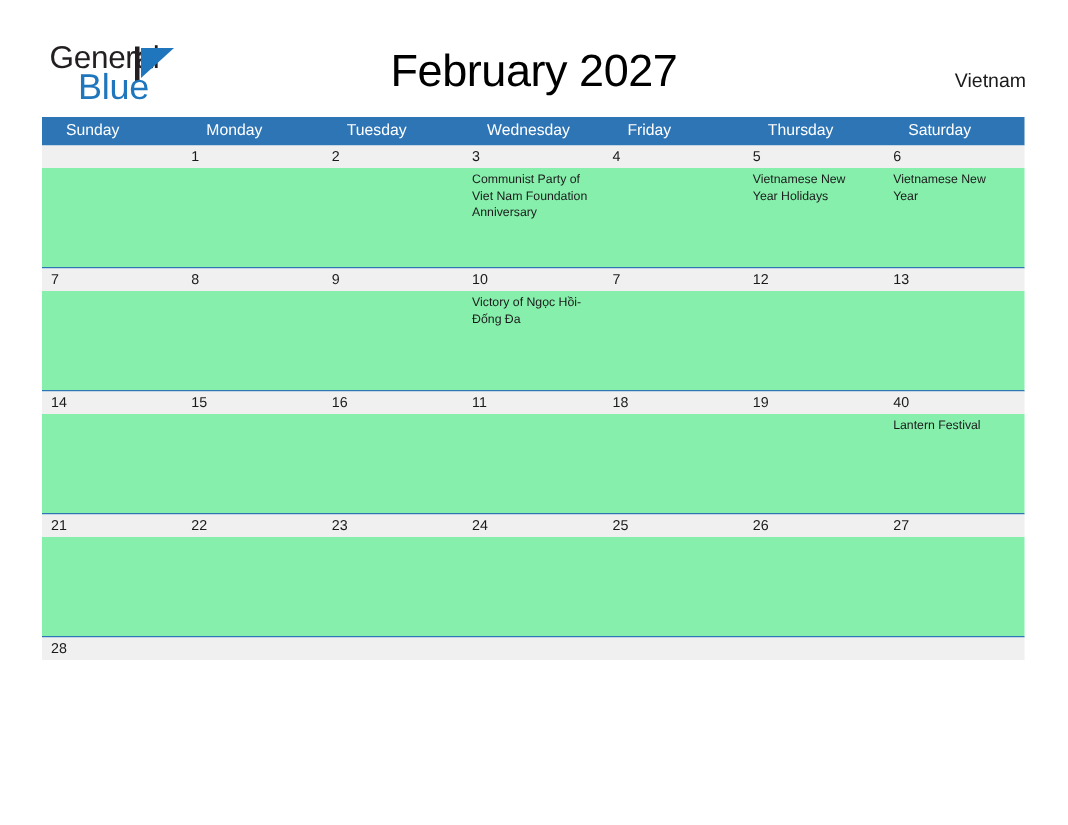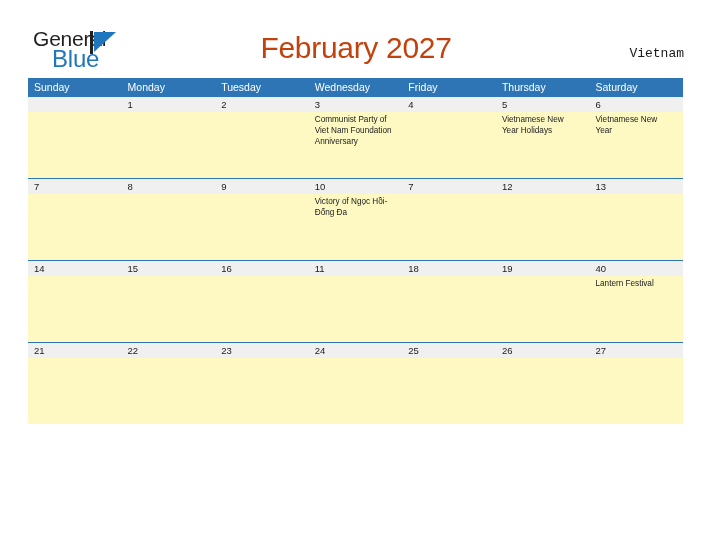--- a/index.html
+++ b/index.html
@@ -66,52 +66,51 @@
   }
 
   .cal-title {
     position: absolute;
     left: 0;
     right: 0;
     top: 31px;
     text-align: center;
     font-size: 30px;
     font-weight: normal;
-    color: #c2410c;
+    color: #000000;
     letter-spacing: -0.3px;
   }
 
   .cal-country {
     position: absolute;
     right: 28px;
     top: 46px;
     font-size: 13px;
     color: #1a1a1a;
-    font-family: Liberation Mono, monospace;
   }
 
   
   .calendar {
     position: absolute;
     left: 28px;
     top: 78px;
     width: 655px;
   }
 
   .weekday-row {
     display: flex;
     background: #2e75b6;
     height: 18px;
   }
   .weekday-cell {
     flex: 1 1 0;
     color: #ffffff;
     font-size: 10.5px;
     line-height: 18px;
-    padding-left: 6px;
+    padding-left: 16px;
     box-sizing: border-box;
     white-space: nowrap;
   }
 
   .week {
     border-top: 1.5px solid #2e75b6;
   }
   .week-dates {
     display: flex;
     background: #f0f0f0;
@@ -120,21 +119,21 @@
   .date-cell {
     flex: 1 1 0;
     font-size: 9.5px;
     line-height: 15px;
     padding-left: 6px;
     box-sizing: border-box;
     color: #1a1a1a;
   }
   .week-events {
     display: flex;
-    background: #fef9c3;
+    background: #86efac;
     height: 66px;
   }
   .event-cell {
     flex: 1 1 0;
     padding: 2px 8px 0 6px;
     box-sizing: border-box;
     font-size: 8.2px;
     line-height: 11.2px;
     color: #1a1a1a;
     white-space: pre-line;
@@ -246,14 +245,25 @@
       <div class="event-cell"></div>
       <div class="event-cell"></div>
       <div class="event-cell"></div>
       <div class="event-cell"></div>
       <div class="event-cell"></div>
       <div class="event-cell"></div>
       <div class="event-cell"></div>
     </div>
   </div>
 
+  <div class="week last">
+    <div class="week-dates">
+      <div class="date-cell">28</div>
+      <div class="date-cell"></div>
+      <div class="date-cell"></div>
+      <div class="date-cell"></div>
+      <div class="date-cell"></div>
+      <div class="date-cell"></div>
+      <div class="date-cell"></div>
+    </div>
+  </div>
 
 </div>
 
 </body></html>

